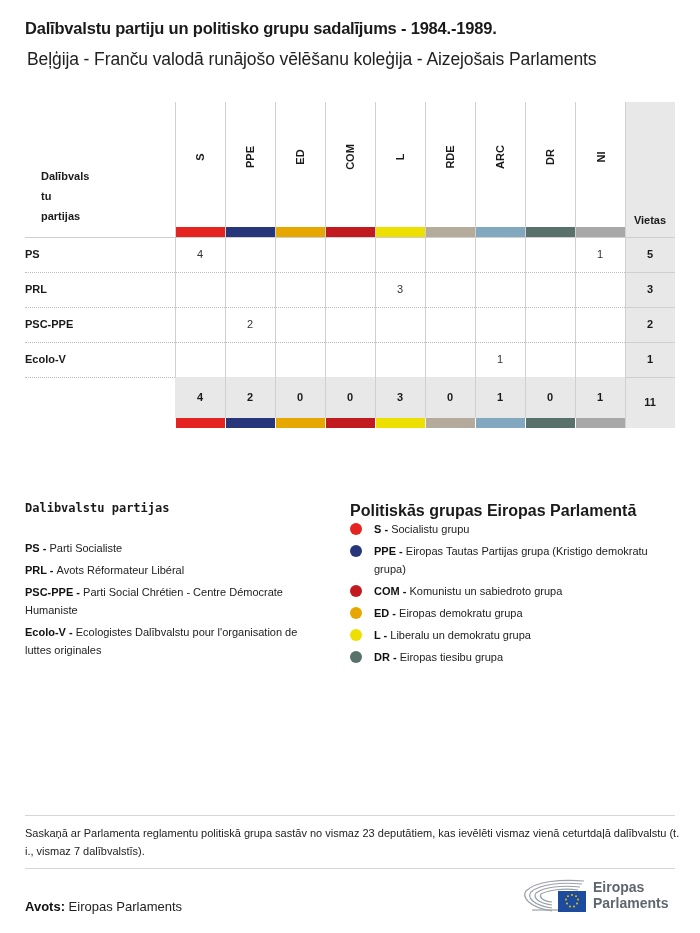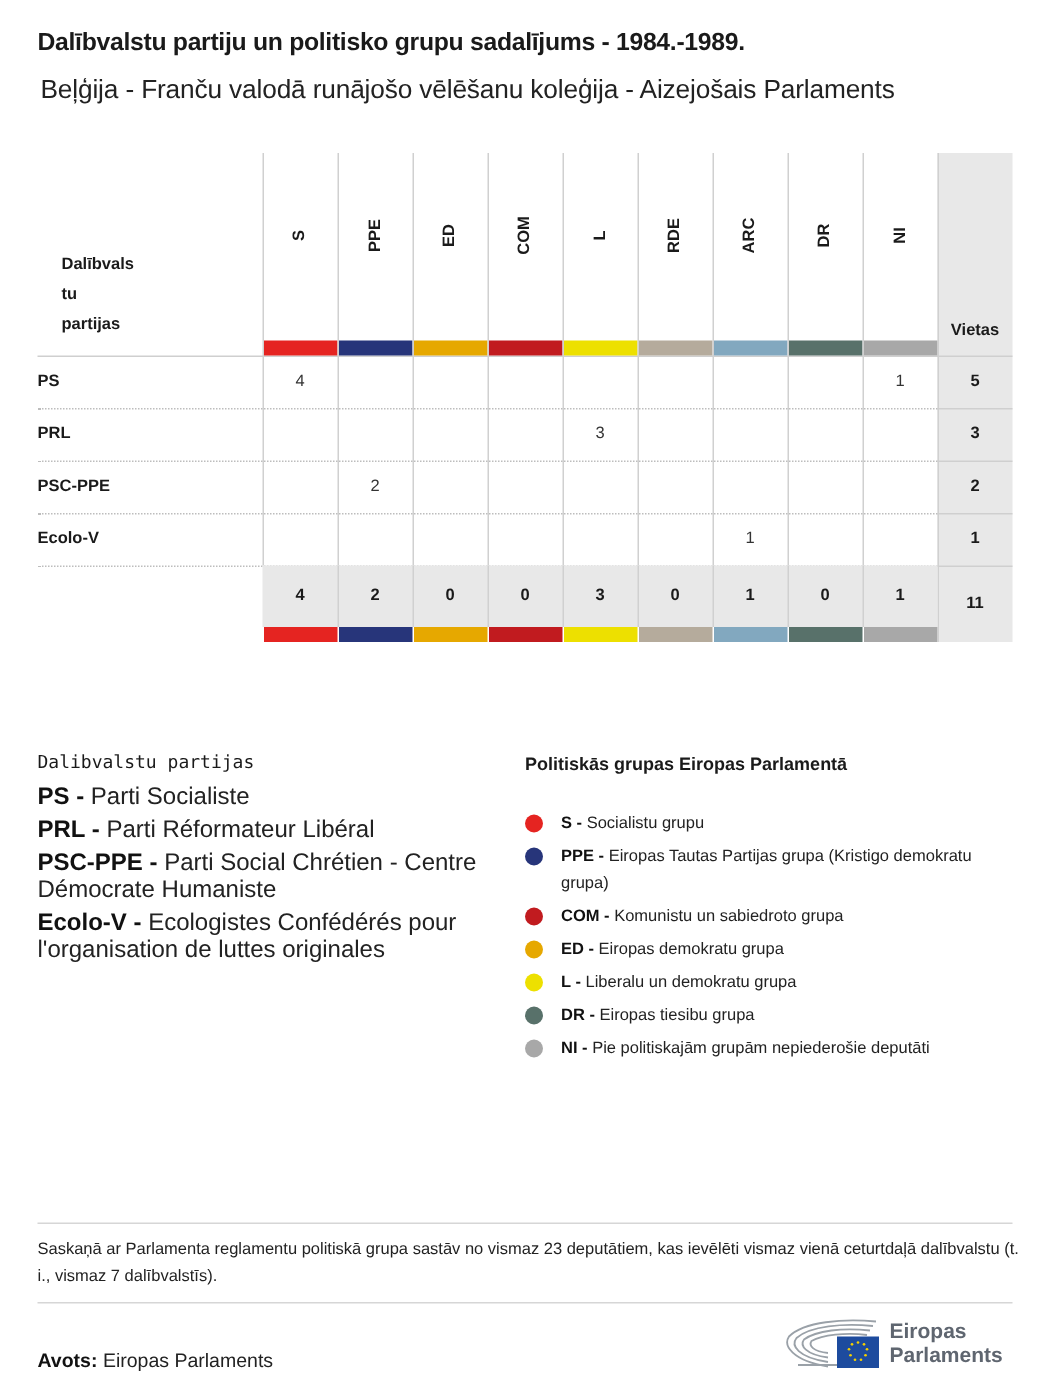--- a/index.html
+++ b/index.html
@@ -28,26 +28,26 @@
   .data-row .total { position: absolute; left: 600px; top: 0; width: 50px; height: 35px; line-height: 35px; text-align: center; font-size: 11px; font-weight: bold; }
   .row-sep { position: absolute; left: 0; width: 600px; height: 0; border-top: 1px dotted #bdbdbd; }
   .row-sep-v { position: absolute; left: 600px; width: 50px; height: 1px; background: #cfcfcf; }
 
   .totals-row { position: absolute; left: 150px; top: 275px; width: 450px; height: 41px; background: #e8e8e8; }
   .totals-row .tcell { position: absolute; top: 0; width: 50px; height: 41px; line-height: 41px; text-align: center; font-size: 11px; font-weight: bold; }
   .grand-total { position: absolute; left: 600px; top: 275px; width: 50px; height: 51px; line-height: 51px; text-align: center; font-size: 11px; font-weight: bold; }
 
   
   .legend-left { position: absolute; left: 25px; top: 501px; width: 300px; }
-  .legend-left h3 { font-family: "DejaVu Sans Mono", "Liberation Mono", monospace; font-size: 12px; font-weight: normal; margin-bottom: 8px; }
-  .legend-left .item { font-size: 16px; line-height: 18px; margin-bottom: 4px; color: #222; }
+  .legend-left h3 { font-family: "DejaVu Sans Mono", "Liberation Mono", monospace; font-size: 12px; font-weight: bold; margin-bottom: 24px; }
+  .legend-left .item { font-size: 11px; line-height: 18px; margin-bottom: 4px; color: #222; }
   .legend-left .item b { color: #111; }
 
   .legend-right { position: absolute; left: 350px; top: 502px; width: 330px; }
-  .legend-right h3 { font-size: 12px; font-weight: bold; margin-bottom: 24px; }
+  .legend-right h3 { font-size: 16px; font-weight: bold; margin-bottom: 0; }
   .legend-right .item { position: relative; padding-left: 24px; font-size: 11px; line-height: 18px; margin-bottom: 4px; color: #222; }
   .legend-right .item b { color: #111; }
   .legend-right .dot { position: absolute; left: 0; top: 3px; width: 12px; height: 12px; border-radius: 50%; }
 
   .rule { position: absolute; left: 25px; width: 650px; height: 1px; background: #d6d6d6; }
   .note { position: absolute; left: 25px; top: 824px; width: 655px; font-size: 11px; line-height: 18px; color: #222; }
   .source { position: absolute; left: 25px; top: 899px; font-size: 13px; color: #222; }
   .source b { color: #111; }
 
   .logo { position: absolute; left: 522px; top: 877px; width: 160px; height: 40px; }
@@ -210,36 +210,35 @@
       <div class="tcell" style="left: 400px;">1</div>
       <div class="col-line" style="left: 400px; height: 41px;"></div>
     </div>
   <div class="grand-total">11</div>
 </div>
 
 <div class="legend-left">
   <h3>Dalibvalstu partijas</h3>
   <div id="legend-left-items">
       <div class="item"><b>PS</b><b> - </b><span>Parti Socialiste</span></div>
-      <div class="item"><b>PRL</b><b> - </b><span>Parti Réformateur Libéral</span></div>
+      <div class="item"><b>PRL</b><b> - </b><span>Avots Réformateur Libéral</span></div>
       <div class="item"><b>PSC-PPE</b><b> - </b><span>Parti Social Chrétien - Centre Démocrate Humaniste</span></div>
-      <div class="item"><b>Ecolo-V</b><b> - </b><span>Ecologistes Confédérés pour l'organisation de luttes originales</span></div>
+      <div class="item"><b>Ecolo-V</b><b> - </b><span>Ecologistes Dalībvalstu pour l'organisation de luttes originales</span></div>
     </div>
 </div>
 
 <div class="legend-right">
   <h3>Politiskās grupas Eiropas Parlamentā</h3>
   <div id="legend-right-items">
       <div class="item"><span class="dot" style="background: rgb(229, 36, 33);"></span><b>S</b><b> - </b><span>Socialistu grupu</span></div>
       <div class="item"><span class="dot" style="background: rgb(39, 53, 122);"></span><b>PPE</b><b> - </b><span>Eiropas Tautas Partijas grupa (Kristigo demokratu grupa)</span></div>
       <div class="item"><span class="dot" style="background: rgb(193, 27, 31);"></span><b>COM</b><b> - </b><span>Komunistu un sabiedroto grupa</span></div>
       <div class="item"><span class="dot" style="background: rgb(230, 168, 0);"></span><b>ED</b><b> - </b><span>Eiropas demokratu grupa</span></div>
       <div class="item"><span class="dot" style="background: rgb(237, 224, 0);"></span><b>L</b><b> - </b><span>Liberalu un demokratu grupa</span></div>
       <div class="item"><span class="dot" style="background: rgb(88, 113, 106);"></span><b>DR</b><b> - </b><span>Eiropas tiesibu grupa</span></div>
-      <div class="item"><span class="dot" style="background: rgb(168, 168, 168);"></span><b>NI</b><b> - </b><span>Pie politiskajām grupām nepiederošie deputāti</span></div>
     </div>
 </div>
 
 <div class="rule" style="top:815px"></div>
 <div class="note">Saskaņā ar Parlamenta reglamentu politiskā grupa sastāv no vismaz 23 deputātiem, kas ievēlēti vismaz vienā ceturtdaļā dalībvalstu (t. i., vismaz 7 dalībvalstīs).</div>
 <div class="rule" style="top:868px"></div>
 
 <div class="source">
   <b>Avots:</b>
   <span>Eiropas Parlaments</span>

